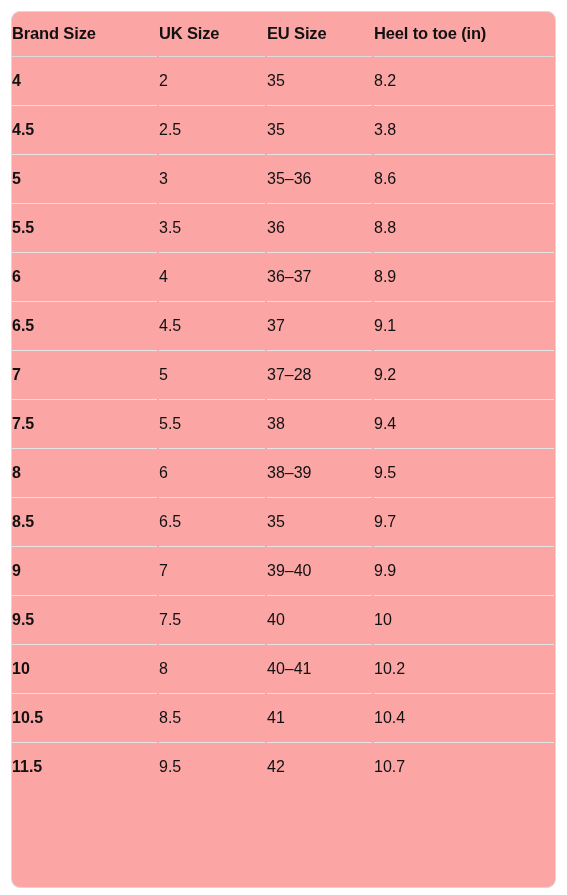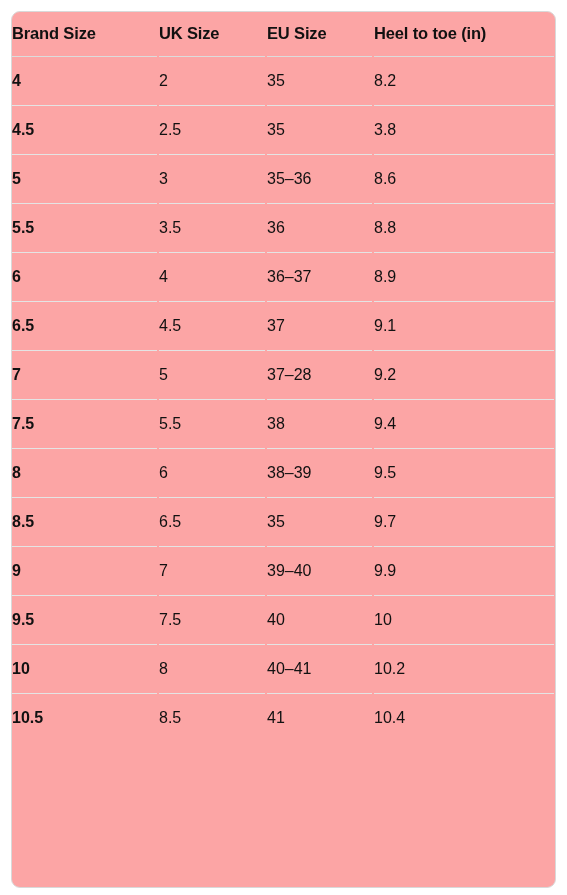--- a/index.html
+++ b/index.html
@@ -185,15 +185,21 @@
           <td class="col-uk">8</td>
           <td class="col-eu">40–41</td>
           <td class="col-heel">10.2</td>
         </tr>
         <tr>
           <td class="col-brand">10.5</td>
           <td class="col-uk">8.5</td>
           <td class="col-eu">41</td>
           <td class="col-heel">10.4</td>
         </tr>
+        <tr>
+          <td class="col-brand">11.5</td>
+          <td class="col-uk">9.5</td>
+          <td class="col-eu">42</td>
+          <td class="col-heel">10.7</td>
+        </tr>
       </tbody>
   </table>
 </div>
 
 </body></html>

